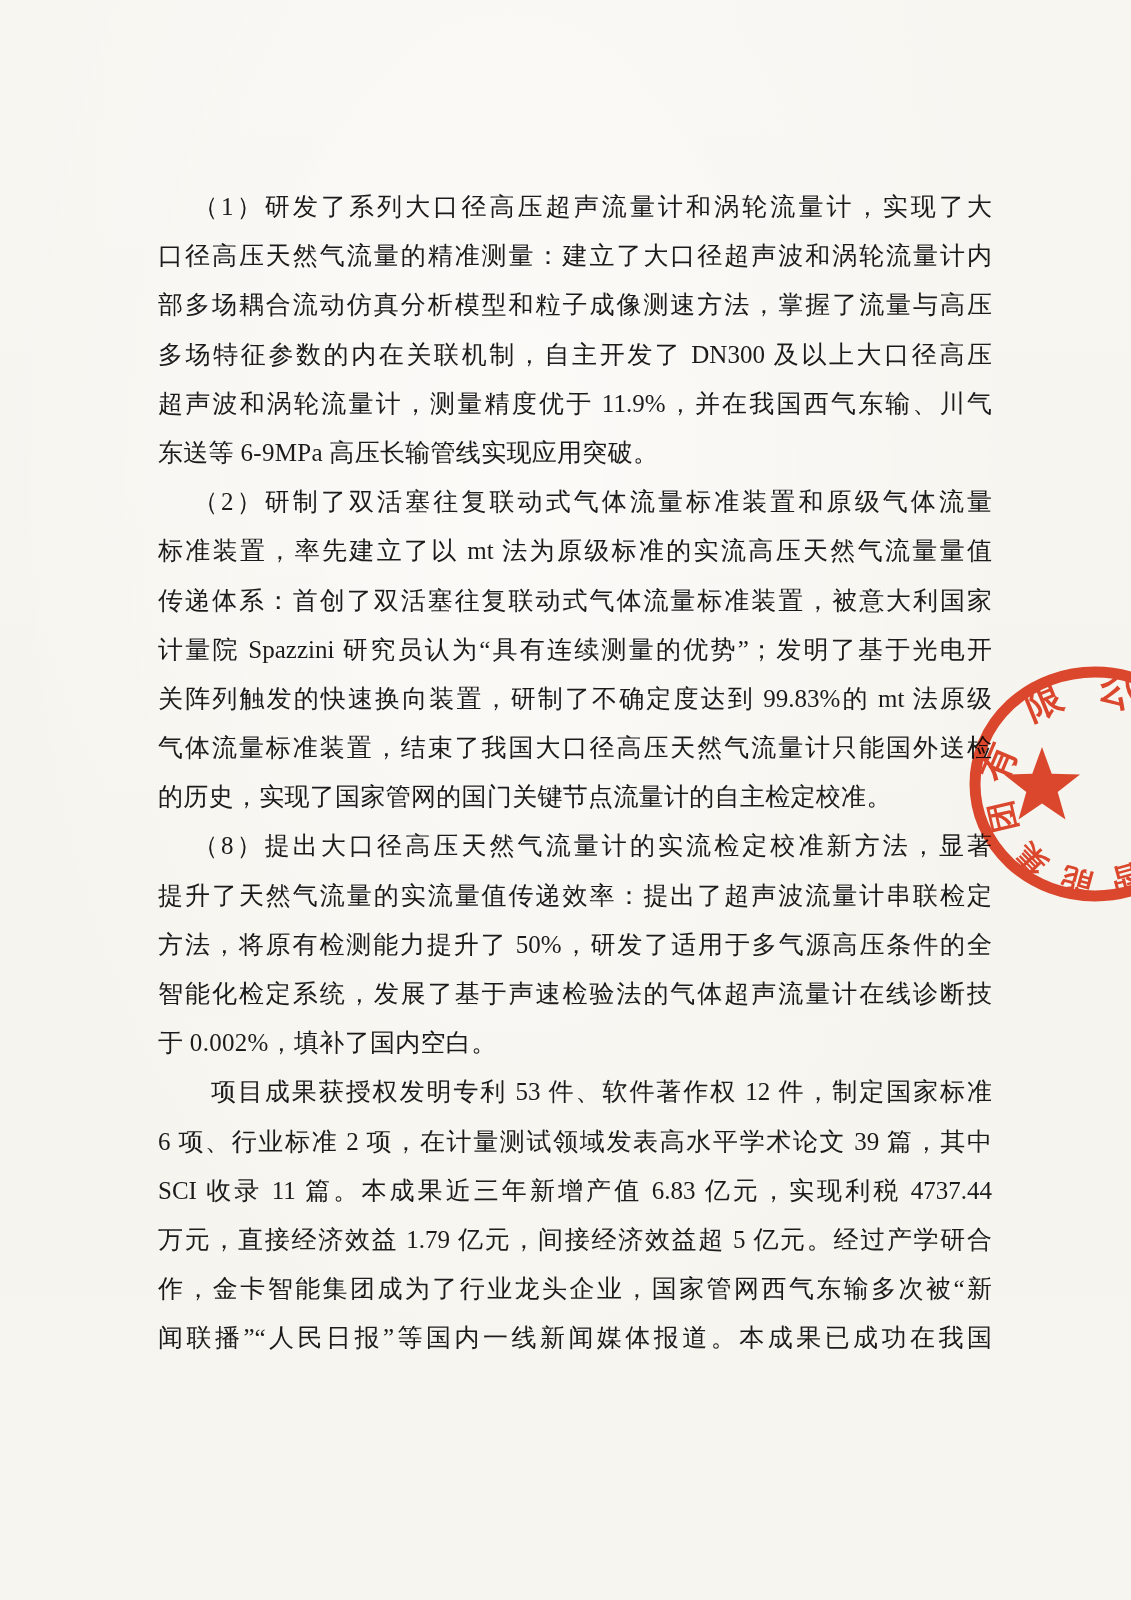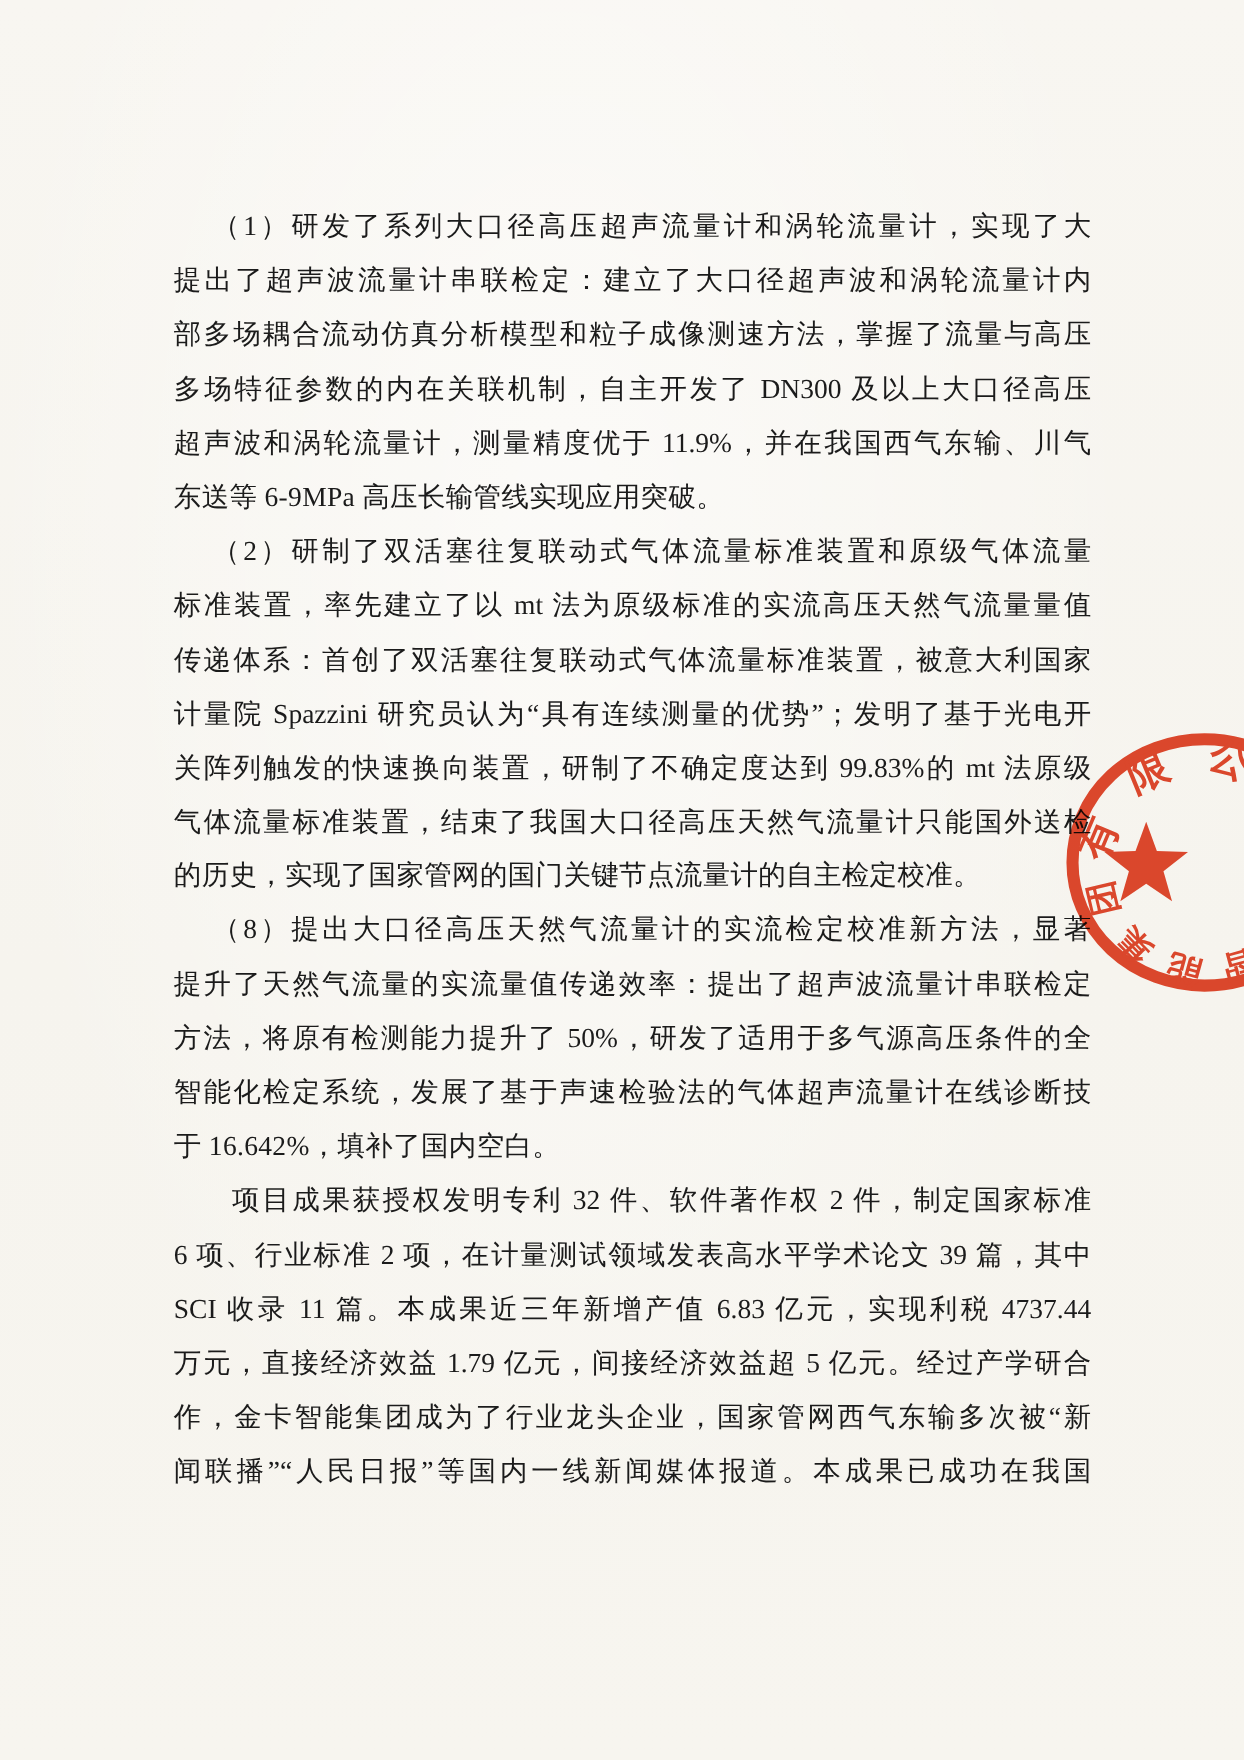--- a/index.html
+++ b/index.html
@@ -65,38 +65,38 @@
     letter-spacing: 15px;
   }
 </style>
 </head>
 <body>
 
 <div class="paper">
 
   <div class="text-body">
       <div class="line j ind1">（1）研发了系列大口径高压超声流量计和涡轮流量计，实现了大</div>
-      <div class="line j">提出了超声波流量计串联检定：建立了大口径超声波和涡轮流量计内</div>
+      <div class="line j">口径高压天然气流量的精准测量：建立了大口径超声波和涡轮流量计内</div>
       <div class="line j">部多场耦合流动仿真分析模型和粒子成像测速方法，掌握了流量与高压</div>
       <div class="line j">多场特征参数的内在关联机制，自主开发了 DN300 及以上大口径高压</div>
       <div class="line j">超声波和涡轮流量计，测量精度优于 11.9%，并在我国西气东输、川气</div>
       <div class="line">东送等 6-9MPa 高压长输管线实现应用突破。</div>
       <div class="line j ind1">（2）研制了双活塞往复联动式气体流量标准装置和原级气体流量</div>
       <div class="line j">标准装置，率先建立了以 mt 法为原级标准的实流高压天然气流量量值</div>
       <div class="line j">传递体系：首创了双活塞往复联动式气体流量标准装置，被意大利国家</div>
       <div class="line j">计量院 Spazzini 研究员认为“具有连续测量的优势”；发明了基于光电开</div>
       <div class="line j">关阵列触发的快速换向装置，研制了不确定度达到 99.83%的 mt 法原级</div>
       <div class="line j">气体流量标准装置，结束了我国大口径高压天然气流量计只能国外送检</div>
       <div class="line">的历史，实现了国家管网的国门关键节点流量计的自主检定校准。</div>
       <div class="line j ind1">（8）提出大口径高压天然气流量计的实流检定校准新方法，显著</div>
       <div class="line j">提升了天然气流量的实流量值传递效率：提出了超声波流量计串联检定</div>
       <div class="line j">方法，将原有检测能力提升了 50%，研发了适用于多气源高压条件的全</div>
       <div class="line j">智能化检定系统，发展了基于声速检验法的气体超声流量计在线诊断技</div>
-      <div class="line">于 16.642%，填补了国内空白。</div>
-      <div class="line j ind2">项目成果获授权发明专利 32 件、软件著作权 2 件，制定国家标准</div>
+      <div class="line">于 0.002%，填补了国内空白。</div>
+      <div class="line j ind2">项目成果获授权发明专利 53 件、软件著作权 12 件，制定国家标准</div>
       <div class="line j">6 项、行业标准 2 项，在计量测试领域发表高水平学术论文 39 篇，其中</div>
       <div class="line j">SCI 收录 11 篇。本成果近三年新增产值 6.83 亿元，实现利税 4737.44</div>
       <div class="line j">万元，直接经济效益 1.79 亿元，间接经济效益超 5 亿元。经过产学研合</div>
       <div class="line j">作，金卡智能集团成为了行业龙头企业，国家管网西气东输多次被“新</div>
       <div class="line j">闻联播”“人民日报”等国内一线新闻媒体报道。本成果已成功在我国</div>
     </div>
 
   <svg class="stamp" viewBox="0 0 330 330" xmlns="http://www.w3.org/2000/svg" aria-hidden="true">
     <defs>
       <path id="arc-top" d="M 79,165 A 86,86 0 0 1 251,165"></path>

